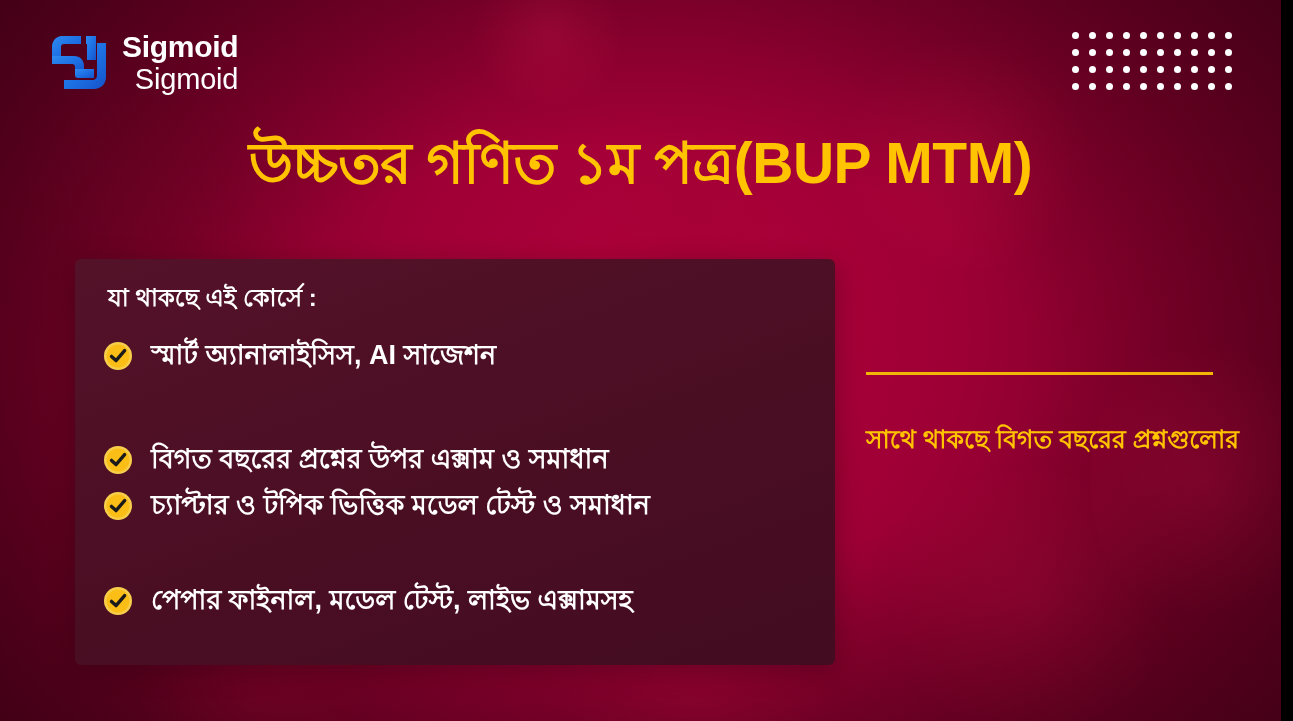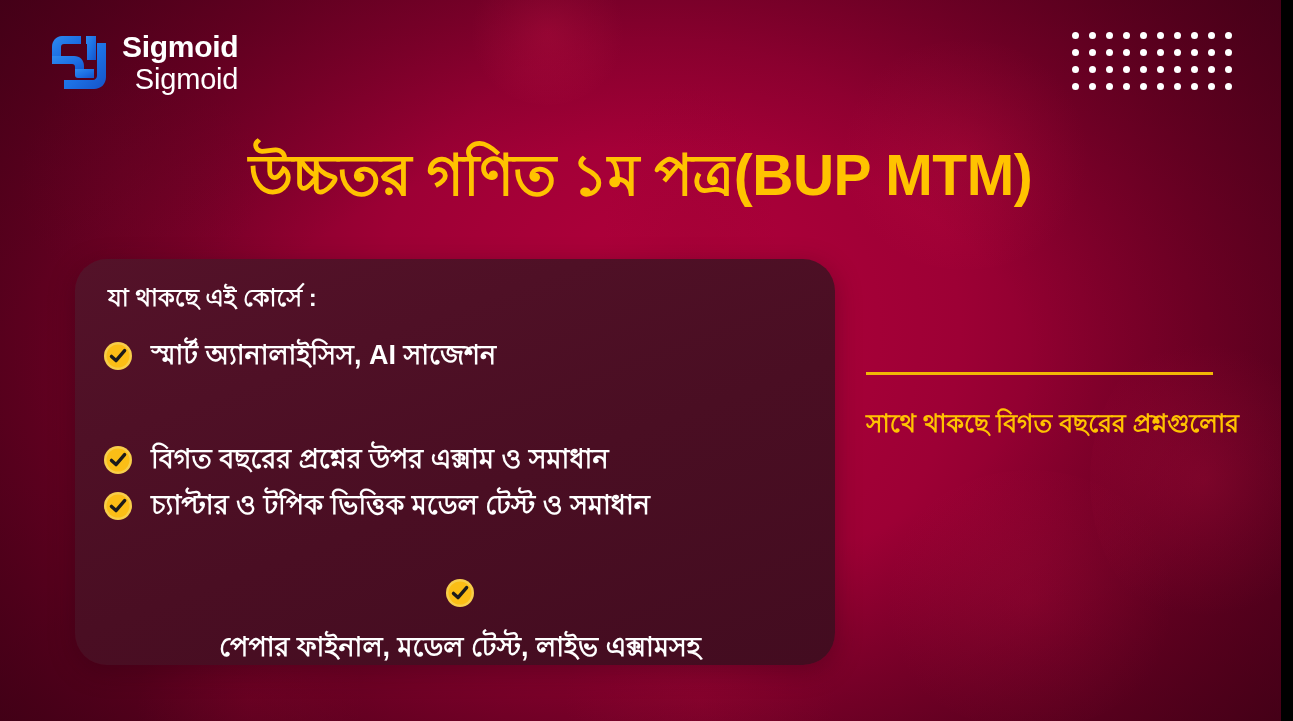--- a/index.html
+++ b/index.html
@@ -98,38 +98,38 @@
   .dot-grid i {
     display: block;
     width: 7px; height: 7px;
     border-radius: 50%;
     background: #ffffff;
   }
 
   
   .title {
     position: absolute;
-    left: 0; top: 132px;
+    left: 0; top: 120px;
     width: 1281px;
     text-align: center;
     color: #FFC300;
     font-size: 57px;
     font-weight: bold;
     letter-spacing: -0.5px;
     white-space: nowrap;
   }
 
   
   .card {
     position: absolute;
     left: 75px; top: 259px;
     width: 760px;
     height: 406px;
     background: linear-gradient(160deg, #541229 0%, #4a0e23 55%, #430c20 100%);
-    border-radius: 32px;
+    border-radius: 6px;
     box-shadow: 0 6px 26px rgba(40,0,14,0.35);
   }
   .card-heading {
     position: absolute;
     left: 33px; top: 20px;
     color: #ffffff;
     font-size: 24px;
     font-weight: bold;
     white-space: nowrap;
   }
@@ -140,21 +140,21 @@
   }
   .feature {
     display: flex;
     align-items: center;
     gap: 18px;
     height: 46px;
   }
   .feature.gap-a { margin-top: 12px; }
   .feature.gap-b { margin-top: 58px; }
   .feature.gap-c { margin-top: 0; }
-  .feature.gap-d { margin-top: 49px; flex-direction: column; }
+  .feature.gap-d { margin-top: 49px; }
   .check {
     flex: 0 0 auto;
     width: 30px; height: 30px;
     display: block;
   }
   .feature-text {
     color: #ffffff;
     font-size: 27px;
     font-weight: bold;
     white-space: nowrap;
@@ -173,21 +173,21 @@
     line-height: 1.34;
     width: 382px;
   }
   .yellow-rule {
     margin-top: 8px;
     width: 347px;
     height: 3px;
     background: #F2B705;
   }
   .right-kicker {
-    margin-top: 29px;
+    margin-top: 45px;
     color: #FFC300;
     font-size: 25px;
     font-weight: bold;
     white-space: nowrap;
   }
   .ai-button {
     margin-top: 10px;
     width: 349px;
     height: 42px;
     background: #FFCC00;

